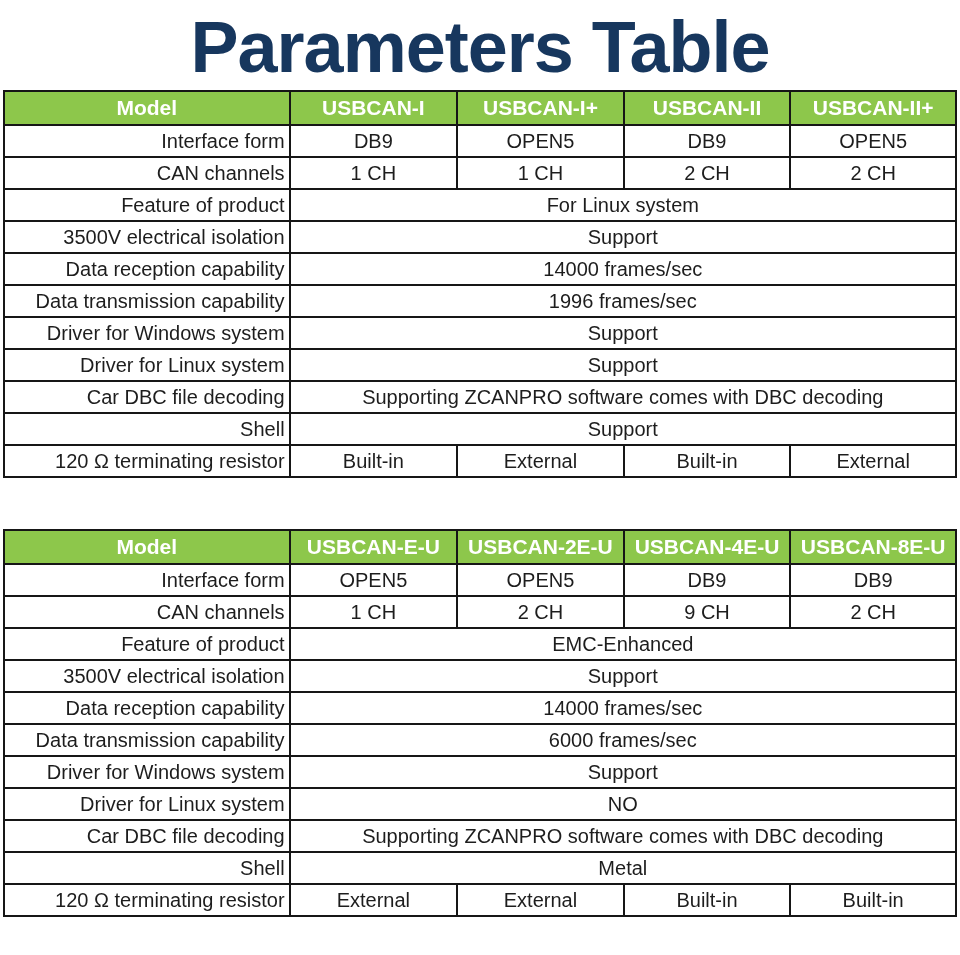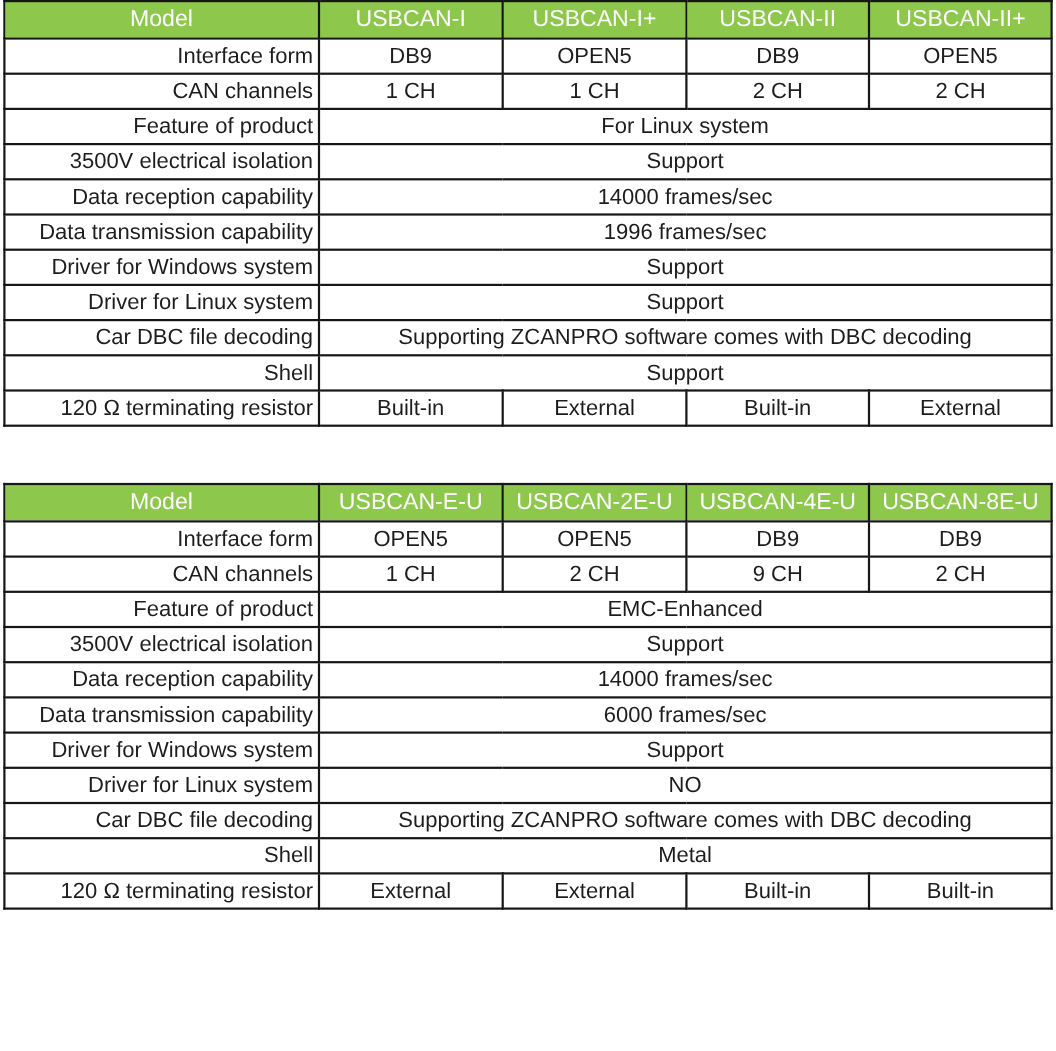--- a/index.html
+++ b/index.html
@@ -44,36 +44,37 @@
     color:var(--cell-text);
     text-align:center;
     padding:0 4px;
     overflow:hidden;
     white-space:nowrap;
   }
   .params-table th{
     height:34px;
     background:var(--header-bg);
     color:var(--header-text);
-    font-weight:normal;
+    font-weight:bold;
     font-size:21px;
   }
   .params-table td{
     height:32px;
     background:#ffffff;
   }
   .params-table td.label-cell{
     text-align:right;
     padding-left:6px;
   }
 </style>
 </head>
 <body>
 
 <div>
+  <h1 class="page-title">Parameters Table</h1>
 
   <table class="params-table first">
     <colgroup>
       <col style="width:30%">
       <col style="width:17.6%">
       <col style="width:17.5%">
       <col style="width:17.5%">
       <col style="width:17.4%">
     </colgroup>
     <thead>

